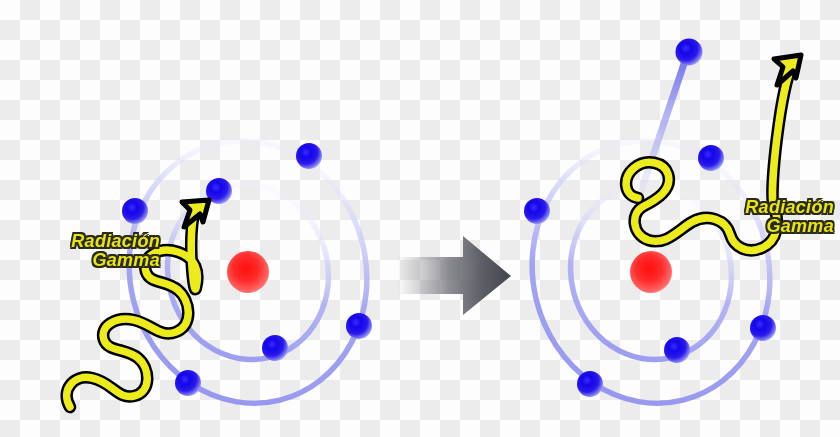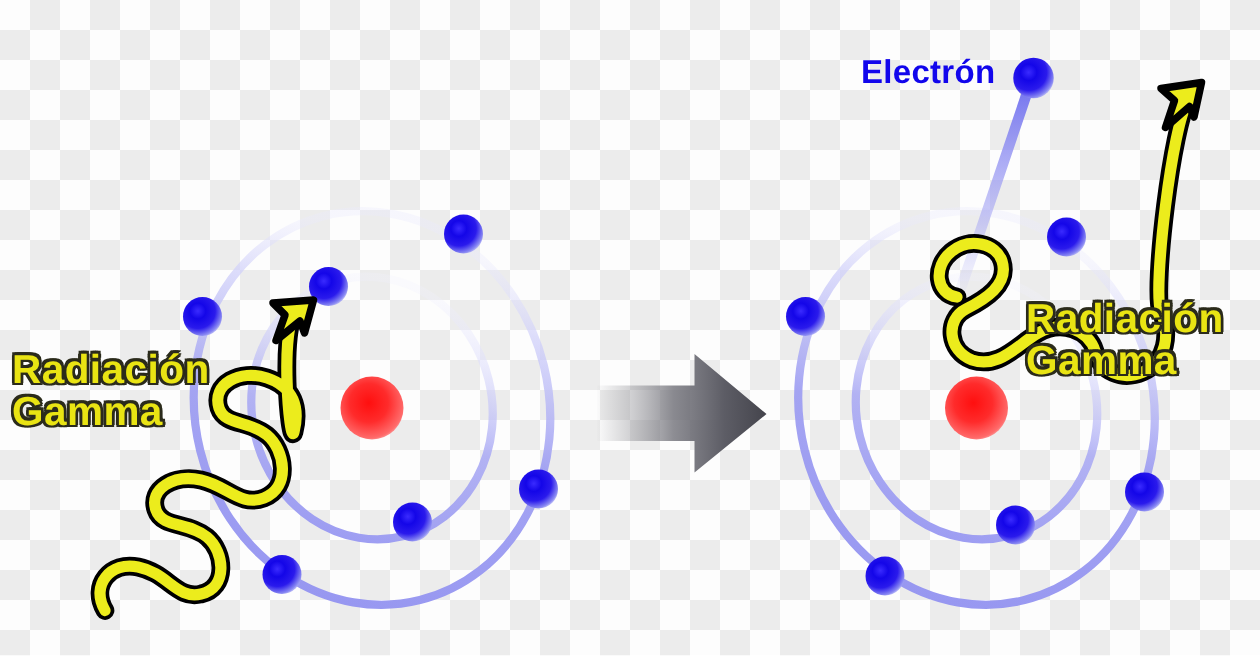--- a/index.html
+++ b/index.html
@@ -27,29 +27,30 @@
   }
   .lbl {
     position: absolute;
     font-family: "Liberation Sans", sans-serif;
     font-weight: bold;
     white-space: pre;
     line-height: 1.05;
     pointer-events: none;
   }
   .lbl-gamma {
-    font-size: 27px;
+    font-size: 18px;
     letter-spacing: 0.3px;
     color: #e9e413;
-    text-align: left;
+    text-align: right;
     text-shadow:
       -1.6px -1.6px 0 #2b2b1b,  1.6px -1.6px 0 #2b2b1b,
       -1.6px  1.6px 0 #2b2b1b,  1.6px  1.6px 0 #2b2b1b,
        0px   -1.9px 0 #2b2b1b,  0px    1.9px 0 #2b2b1b,
       -1.9px  0px   0 #2b2b1b,  1.9px  0px   0 #2b2b1b;
+    font-style: italic;
   }
   .lbl-electron {
     font-size: 22px;
     color: #1206ec;
     letter-spacing: 0.2px;
   }
   #gamma-label-left  { left: 8px;   top: 232px; width: 152px; }
   #gamma-label-right { left: 684px; top: 198px; width: 150px; }
   #electron-label    { left: 574px; top: 36px; }
 </style>
@@ -168,15 +169,14 @@
       <polygon points="801,55 774,59 783,67 777,85 793,71 796,78" fill="#ecec1c" stroke="#000000" stroke-width="5" stroke-linejoin="round"></polygon>
     </g>
   </svg>
 
   <div id="gamma-label-left" class="lbl lbl-gamma">Radiación
 Gamma</div>
 
   <div id="gamma-label-right" class="lbl lbl-gamma">Radiación
 Gamma</div>
 
-  <div id="electron-label" class="lbl lbl-electron">Electrón</div>
 
 </div>
 
 </body></html>

